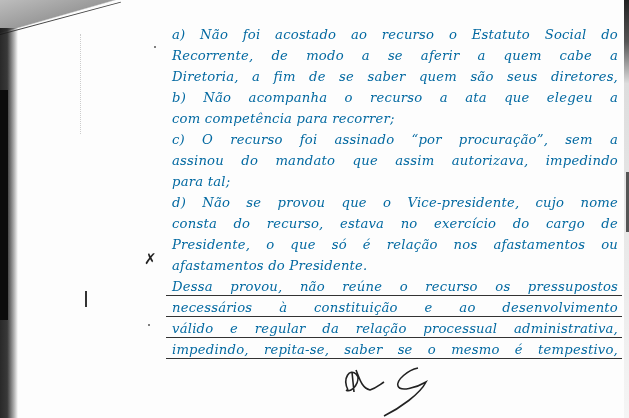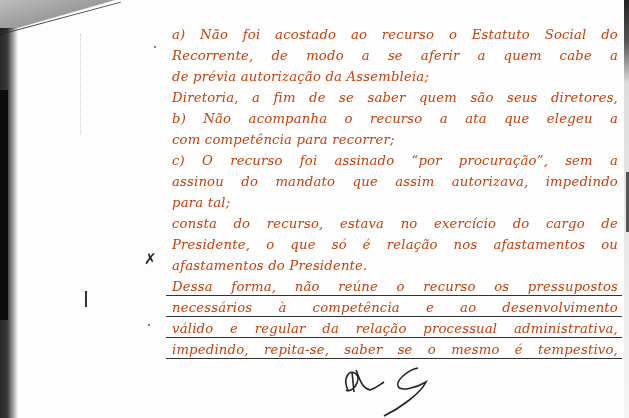--- a/index.html
+++ b/index.html
@@ -36,21 +36,21 @@
   }
   .right-edge-mid {
     position: absolute; right: 0; top: 172px; width: 3px; height: 60px;
     background: #555;
   }
   .body-text {
     position: absolute; left: 172px; top: 24px; width: 446px;
   }
   .line {
     height: 21px; line-height: 21px; font-size: 13.2px; font-style: italic;
-    color: #c2410c; white-space: nowrap; text-align: justify; text-align-last: justify;
+    color: #0369a1; white-space: nowrap; text-align: justify; text-align-last: justify;
     letter-spacing: 0.2px; position: relative;
   }
   .line.last { text-align-last: left; }
   .underline-line::after {
     content: ""; position: absolute; left: -6px; right: -4px; bottom: 1px;
     height: 1px; background: #333;
   }
   .margin-x {
     position: absolute; left: 144px; top: 250px; font-size: 15px; color: #222;
     font-family: "DejaVu Sans", sans-serif; font-weight: bold;
@@ -75,36 +75,36 @@
   <div class="dot" style="left:154px;top:46px"></div>
   <div class="dot" style="left:148px;top:324px"></div>
 
   <div class="margin-x">✗</div>
   <div class="margin-bar"></div>
 
   <div class="body-text">
 
     <div class="line">a)  Não foi acostado ao recurso o Estatuto Social do</div>
     <div class="line">Recorrente, de modo a se aferir a quem cabe a</div>
-    <div class="line last">de prévia autorização da Assembleia;</div>
 
     <div class="line">Diretoria, a fim de se saber quem são seus diretores,</div>
     <div class="line">b)  Não acompanha o recurso a ata que elegeu a</div>
     <div class="line last">com competência para recorrer;</div>
 
     <div class="line">c)  O recurso foi assinado “por procuração”, sem a</div>
     <div class="line">assinou do mandato que assim autorizava, impedindo</div>
     <div class="line last">para tal;</div>
 
+    <div class="line">d)  Não se provou que o Vice-presidente, cujo nome</div>
     <div class="line">consta do recurso, estava no exercício do cargo de</div>
     <div class="line">Presidente, o que só é relação nos afastamentos ou</div>
     <div class="line last">afastamentos do Presidente.</div>
 
-    <div class="line underline-line">Dessa forma, não reúne o recurso os pressupostos</div>
-    <div class="line underline-line">necessários à competência e ao desenvolvimento</div>
+    <div class="line underline-line">Dessa provou, não reúne o recurso os pressupostos</div>
+    <div class="line underline-line">necessários à constituição e ao desenvolvimento</div>
     <div class="line underline-line">válido e regular da relação processual administrativa,</div>
     <div class="line underline-line">impedindo, repita-se, saber se o mesmo é tempestivo,</div>
 
   </div>
 
   <svg class="signature" width="110" height="58" viewBox="0 0 110 58">
     <path d="M8 30 C 2 18, 10 8, 16 14 C 22 20, 12 34, 6 30 M12 12 L14 32 M16 10 C 20 20, 22 28, 30 30 C 36 28, 38 26, 44 22" fill="none" stroke="#222" stroke-width="1.6"></path>
     <path d="M78 8 C 68 10, 56 20, 58 26 C 60 32, 76 28, 86 22 C 80 34, 60 48, 44 56" fill="none" stroke="#222" stroke-width="1.6"></path>
   </svg>
 </div>

